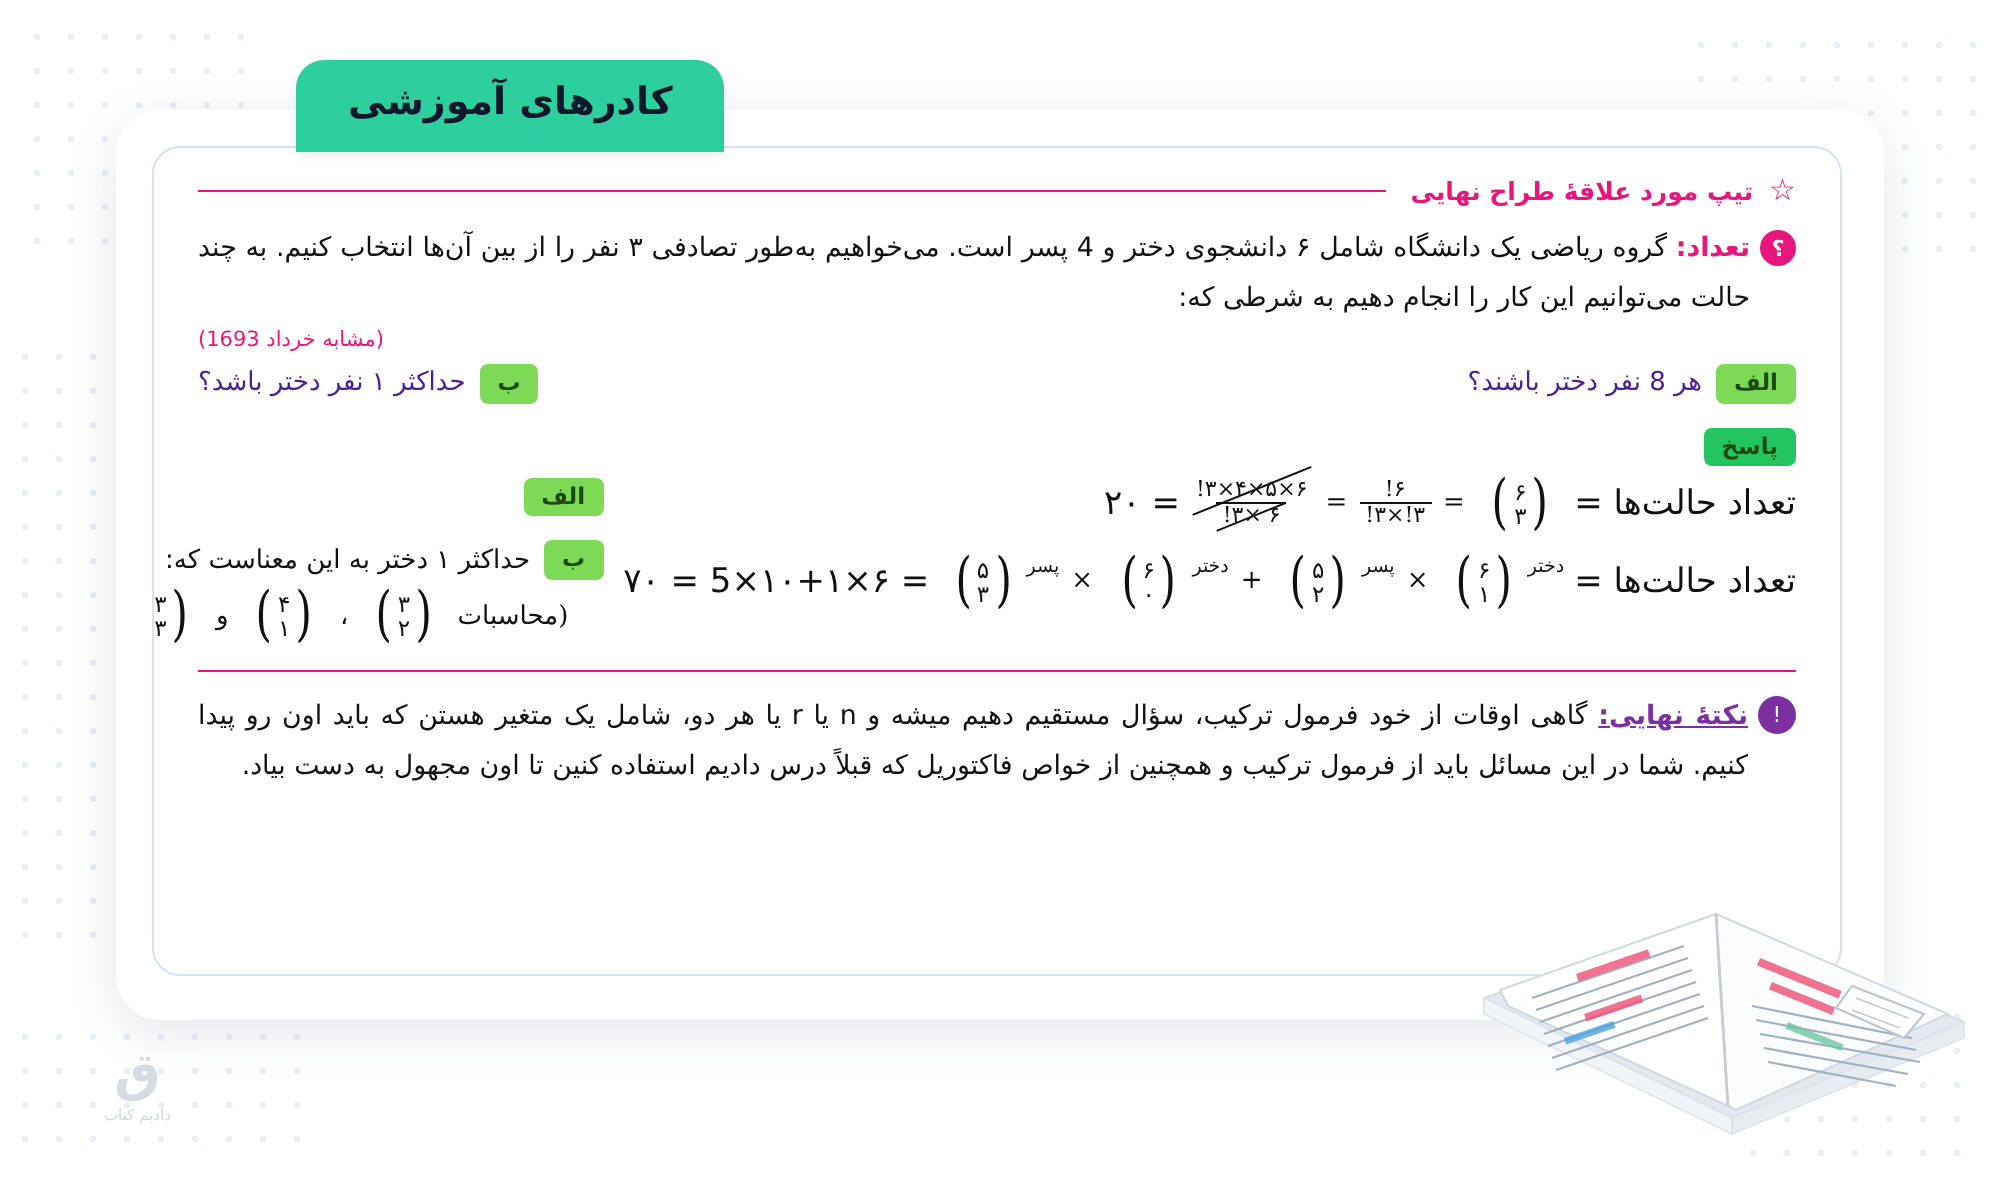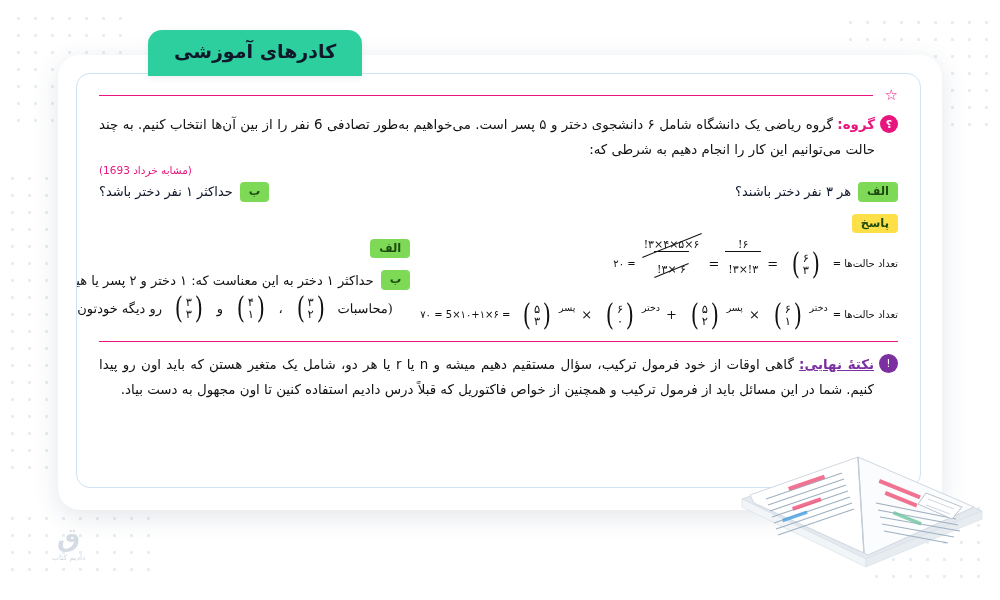--- a/index.html
+++ b/index.html
@@ -154,30 +154,30 @@
     color: #1c4a11;
     font-size: 11.5px;
     font-weight: bold;
     border-radius: 4px;
     padding: 2px 9px 3px 9px;
     line-height: 1.3;
     white-space: nowrap;
   }
   .part-text {
     font-size: 13px;
-    color: #0f172a;
+    color: #4c1d95;
     white-space: nowrap;
   }
 
   
   .answer-label {
     margin-top: 10px;
     text-align: right;
   }
-  .answer-label .chip { background: #fde047; }
+  .answer-label .chip { background: #22c55e; }
 
   
   .solution {
     display: flex;
     direction: rtl;
     margin-top: 6px;
     gap: 10px;
   }
   .sol-right {
     flex: 0 0 360px;
@@ -211,21 +211,21 @@
     direction: rtl;
     align-items: center;
     gap: 5px;
     font-family: "DejaVu Serif", "Liberation Serif", serif;
     font-size: 13px;
     color: #111;
     flex-wrap: nowrap;
   }
   .label-math {
     font-family: "DejaVu Sans", sans-serif;
-    font-size: 10px;
+    font-size: 17px;
     white-space: nowrap;
   }
   .binom {
     display: inline-flex;
     align-items: center;
     justify-content: center;
     position: relative;
     padding: 0 6px;
   }
   .binom .paren {
@@ -245,21 +245,21 @@
   }
   .frac {
     display: inline-flex;
     flex-direction: column;
     align-items: center;
     vertical-align: middle;
     line-height: 1.15;
     font-size: 11px;
   }
   .frac .num { padding: 0 3px; }
-  .frac .den { padding: 12px 3px; border-top: 1px solid #111; }
+  .frac .den { padding: 0 3px; border-top: 1px solid #111; }
   .op { font-size: 13px; padding: 0 1px; }
   .cancel {
     position: relative;
     display: inline-block;
   }
   .cancel::after {
     content: "";
     position: absolute;
     left: -1px;
     right: -1px;
@@ -359,38 +359,39 @@
   <div class="dots br"></div>
   <div class="dots mid"></div>
 
   <div class="tab">کادرهای آموزشی</div>
 
   <div class="card">
     <div class="inner">
 
       <div class="tip-row">
         <span class="star">☆</span>
+        <span class="tip-label">تیپ مورد علاقهٔ طراح نهایی</span>
         <span class="tip-line"></span>
       </div>
 
       <div class="q-row">
         <div class="q-badge">؟</div>
         <div style="flex:1;">
           <div class="q-text">
-            <b>گروه:</b>
-            <span>گروه ریاضی یک دانشگاه شامل ۶ دانشجوی دختر و ۵ پسر است. می‌خواهیم به‌طور تصادفی 6 نفر را از بین آن‌ها انتخاب کنیم. به چند حالت می‌توانیم این کار را انجام دهیم به شرطی که:</span>
+            <b>تعداد:</b>
+            <span>گروه ریاضی یک دانشگاه شامل ۶ دانشجوی دختر و 4 پسر است. می‌خواهیم به‌طور تصادفی ۳ نفر را از بین آن‌ها انتخاب کنیم. به چند حالت می‌توانیم این کار را انجام دهیم به شرطی که:</span>
           </div>
           <div class="source">(مشابه خرداد 1693)</div>
         </div>
       </div>
 
       <div class="parts">
         <div class="part">
           <span class="chip">الف</span>
-          <span class="part-text">هر ۳ نفر دختر باشند؟</span>
+          <span class="part-text">هر 8 نفر دختر باشند؟</span>
         </div>
         <div class="part">
           <span class="chip">ب</span>
           <span class="part-text">حداکثر ۱ نفر دختر باشد؟</span>
         </div>
       </div>
 
       <div class="answer-label">
         <span class="chip">پاسخ</span>
       </div>

